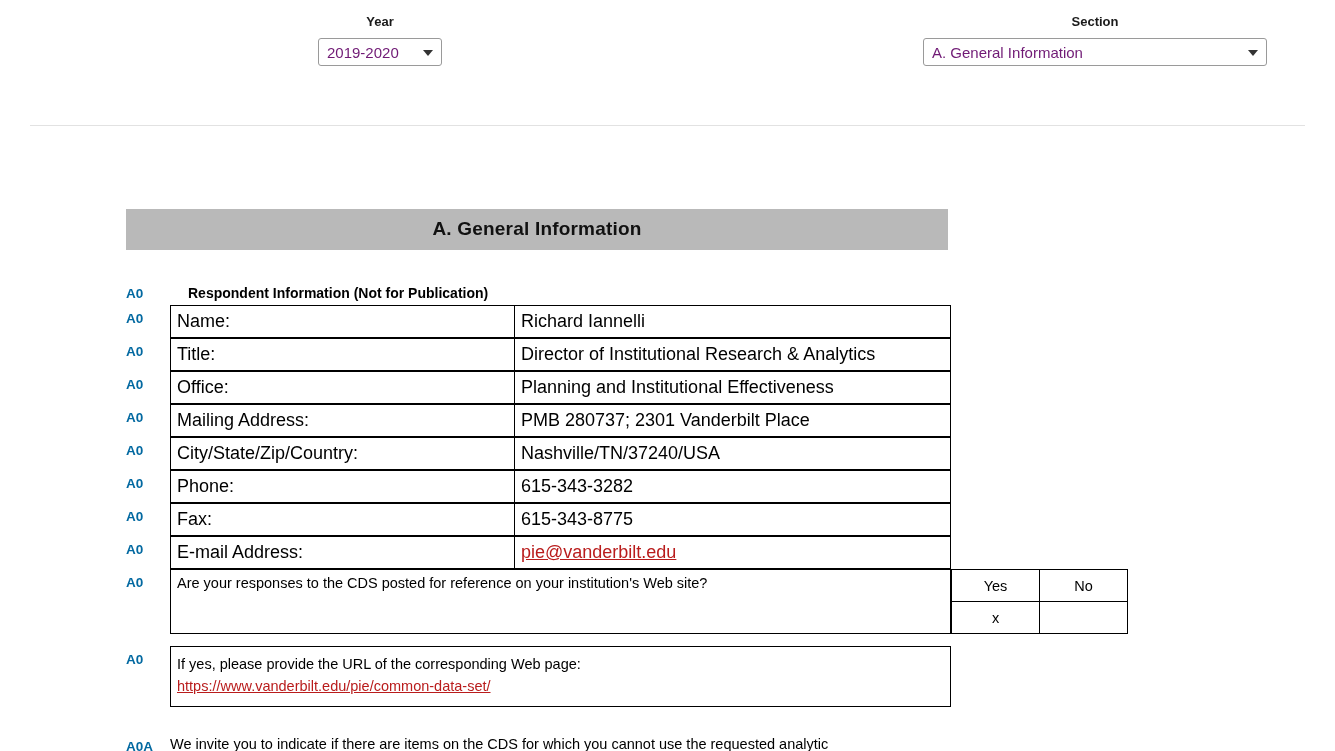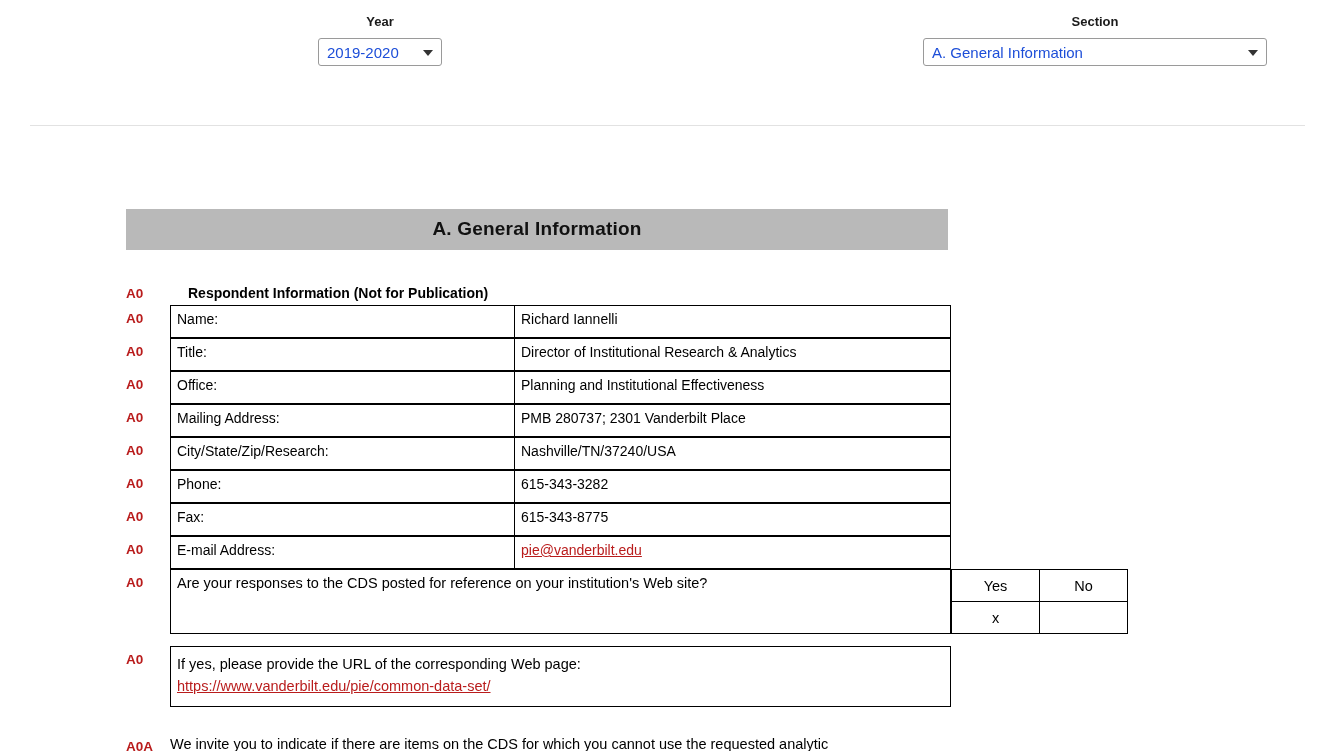--- a/index.html
+++ b/index.html
@@ -28,21 +28,21 @@
     font-size: 13px;
     font-weight: bold;
     color: #1a1a1a;
     margin-bottom: 9px;
     display: block;
   }
   .sel-wrap { display: inline-block; position: relative; }
   select.sel {
     font-family: "Liberation Sans", sans-serif;
     font-size: 15px;
-    color: #1d4ed8;
+    color: #701a75;
     background: #ffffff;
     border: 1px solid #9a9a9a;
     border-radius: 3px;
     padding: 4px 30px 4px 8px;
     height: 28px;
     line-height: 20px;
     -webkit-appearance: none;
     -moz-appearance: none;
     appearance: none;
   }
@@ -80,40 +80,40 @@
 
   .row {
     display: flex;
     align-items: flex-start;
   }
   .code {
     width: 44px;
     flex: 0 0 44px;
     font-size: 13.5px;
     font-weight: bold;
-    color: #b91c1c;
+    color: #0369a1;
     padding-top: 6px;
   }
   .code.wide { width: 44px; }
 
   .heading-row { margin-top: 30px; }
   .heading-row .heading-text {
     font-size: 14px;
     font-weight: bold;
     padding-top: 5px;
     margin-left: 18px;
   }
 
   table.cds {
     border-collapse: collapse;
     table-layout: fixed;
   }
   table.cds td {
     border: 1px solid #000000;
-    font-size: 14px;
+    font-size: 18px;
     padding: 5px 4px 5px 6px;
     vertical-align: top;
     height: 32px;
     background: #fff;
   }
   .lbl-col { width: 344px; }
   .val-col { width: 436px; }
 
   a.doclink {
     color: #b91c1c;
@@ -245,21 +245,21 @@
     </tr>
         </tbody>
       </table>
   </div>
 
   <div class="row">
     <div class="code">A0</div>
     <table class="cds">
         <tbody>
           <tr>
-      <td class="lbl-col">City/State/Zip/Research:</td>
+      <td class="lbl-col">City/State/Zip/Country:</td>
       <td class="val-col">Nashville/TN/37240/USA</td>
     </tr>
         </tbody>
       </table>
   </div>
 
   <div class="row">
     <div class="code">A0</div>
     <table class="cds">
         <tbody>

